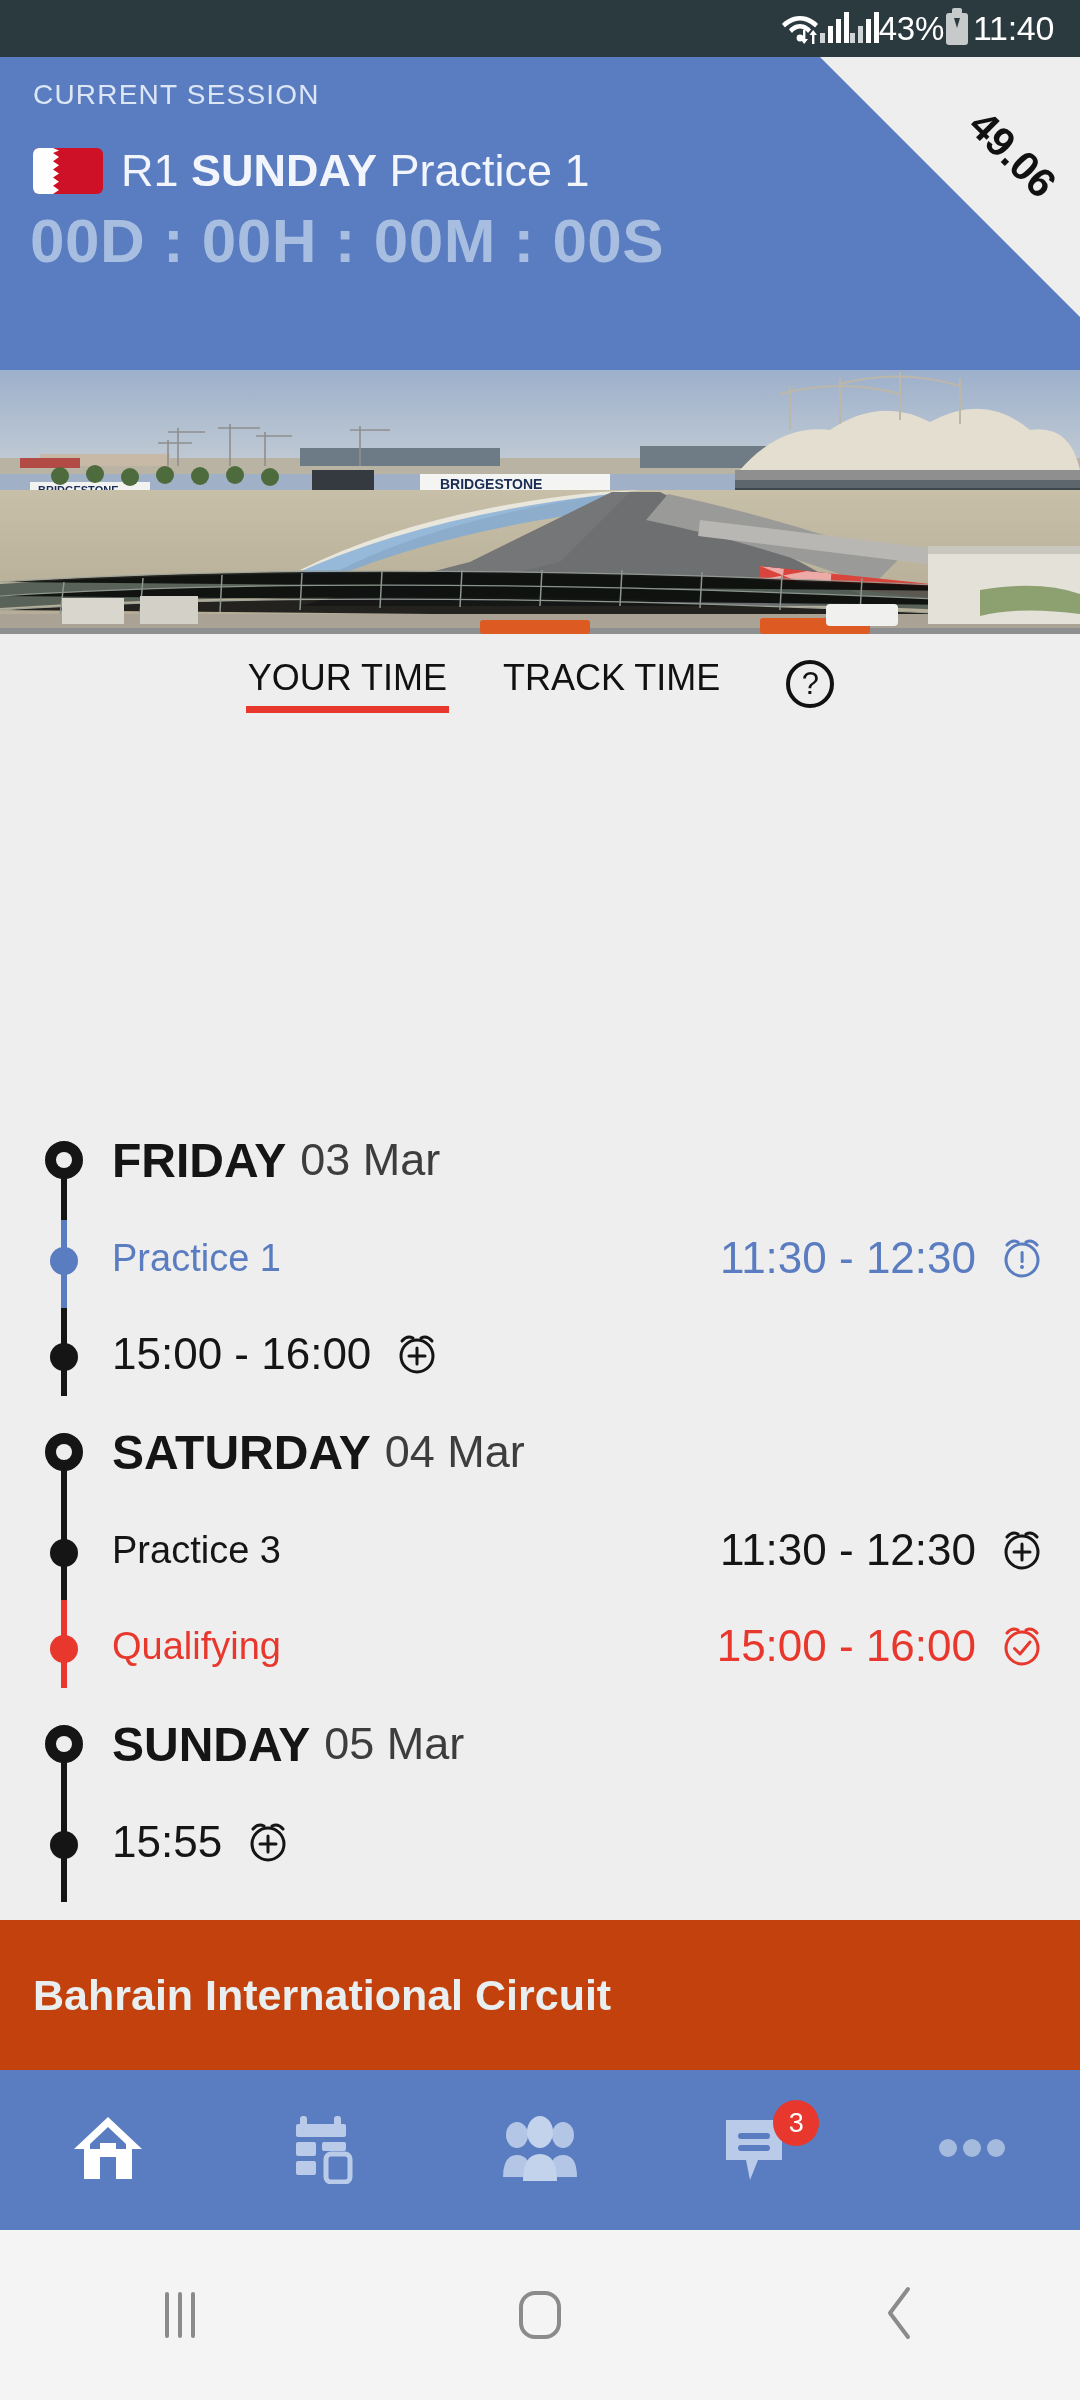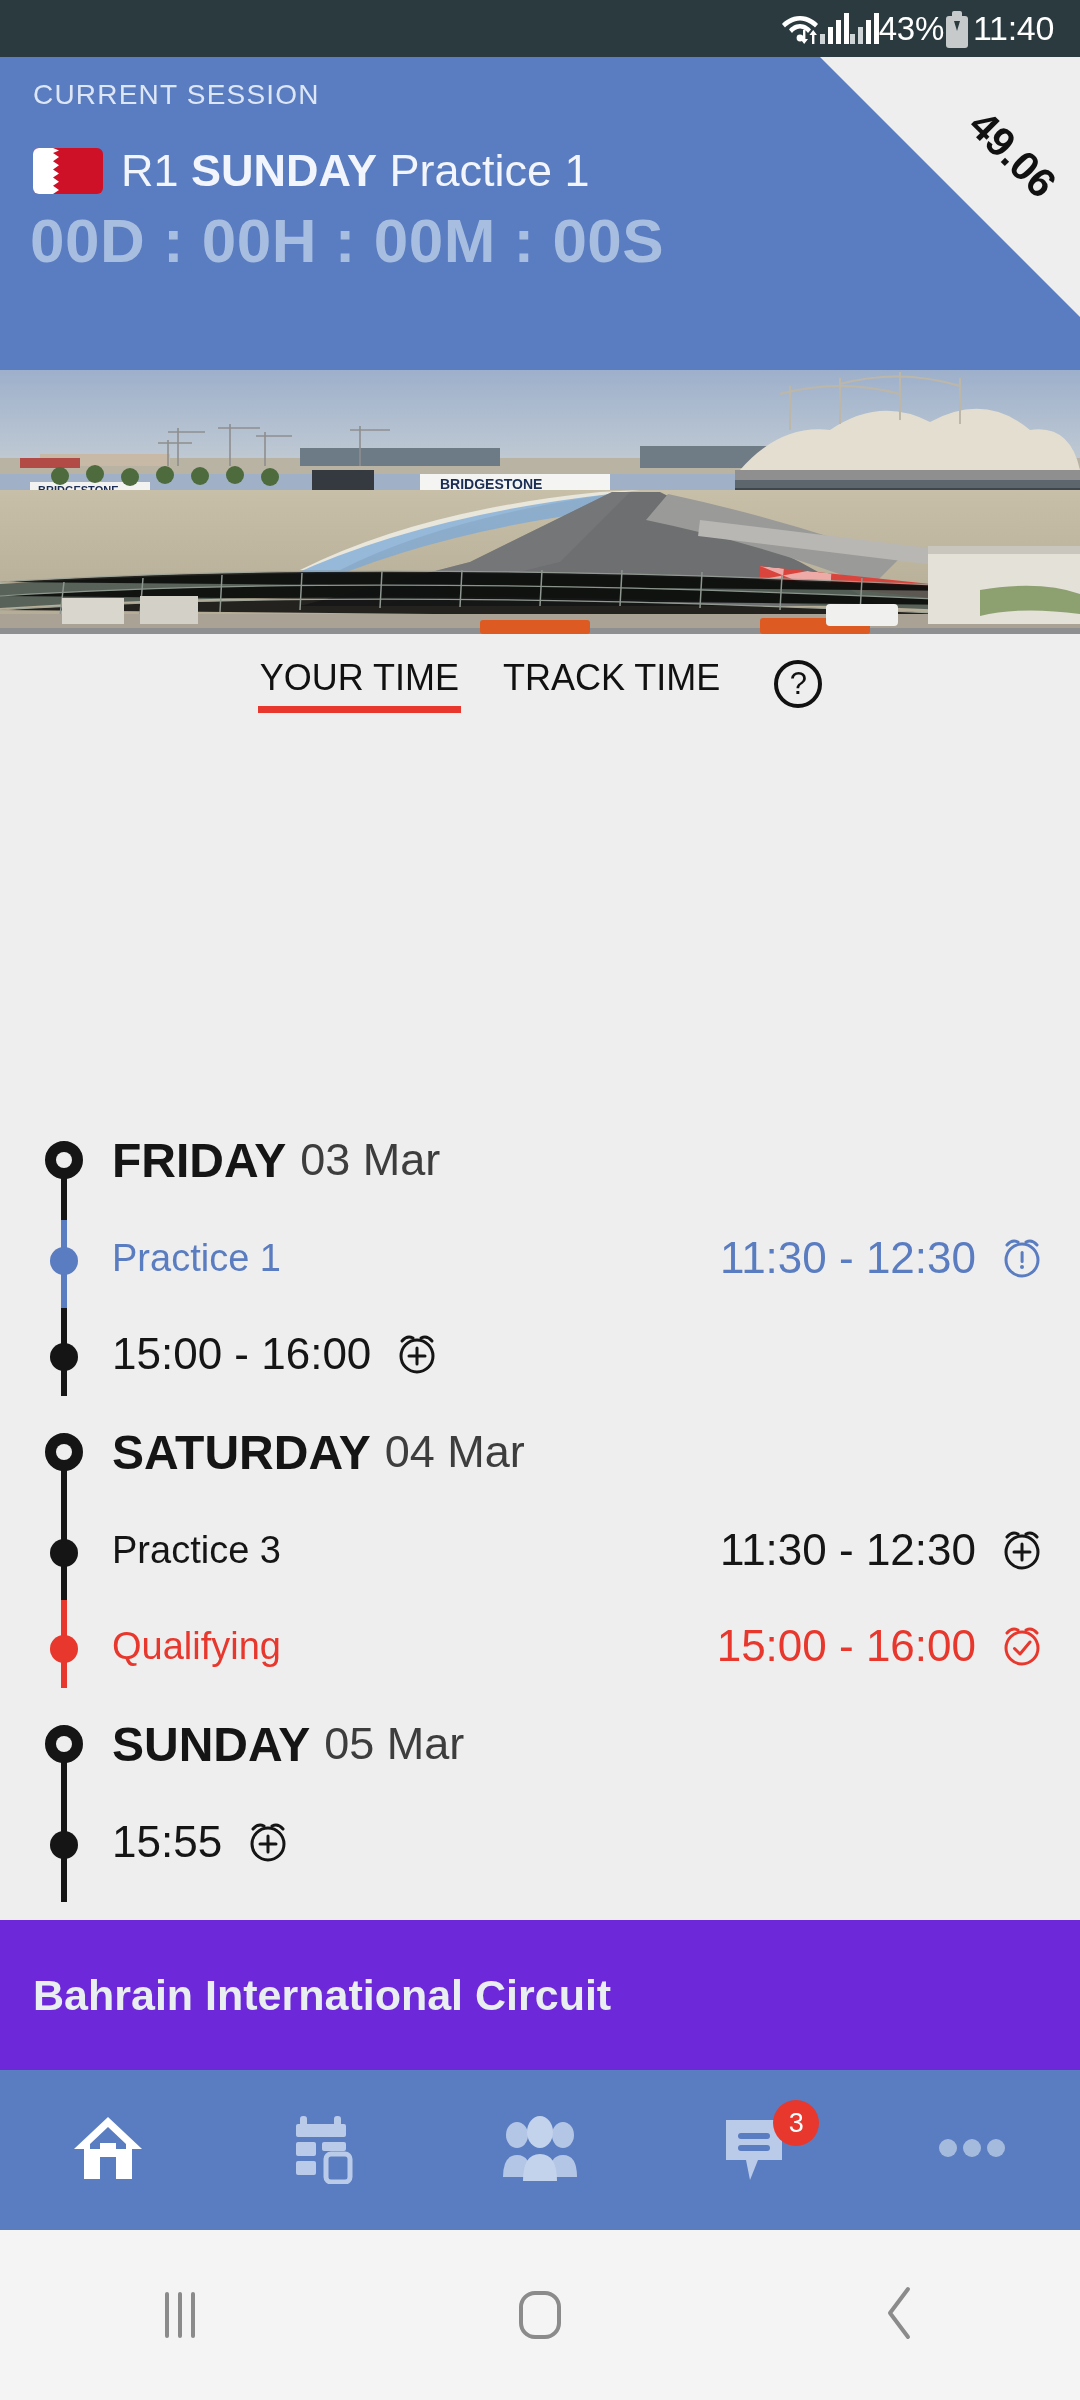--- a/index.html
+++ b/index.html
@@ -25,21 +25,21 @@
     height: 57px;
     background: #2b3a3f;
     display: flex;
     align-items: center;
     justify-content: flex-end;
     padding-right: 26px;
     box-sizing: border-box;
   }
   .sb-icons {
     display: flex;
-    align-items: flex-end;
+    align-items: center;
     gap: 0;
   }
   .sb-battery-pct {
     color: #ffffff;
     font-size: 33px;
     letter-spacing: -0.3px;
     font-family: "Liberation Sans", sans-serif;
   }
   .sb-clock {
     color: #ffffff;
@@ -164,21 +164,21 @@
   .hero svg { display:block; width:1080px; height:264px; }
 
   
   .tabs {
     position: absolute;
     top: 634px; left: 0;
     width: 1080px; height: 100px;
     display: flex;
     align-items: center;
     justify-content: center;
-    gap: 40px;
+    gap: 52px;
   }
   .tab {
     position: relative;
     font-size: 36px;
     color: #111111;
     padding: 6px 2px 18px 2px;
     white-space: nowrap;
   }
   .tab.active:after {
     content: "";
@@ -296,21 +296,21 @@
     width: 48px; height: 48px;
     flex: none;
   }
   .alarm svg { display: block; }
 
   
   .circuit-bar {
     position: absolute;
     top: 1920px; left: 0;
     width: 1080px; height: 150px;
-    background: #6d28d9;
+    background: #c2410c;
     display: flex;
     align-items: center;
     padding-left: 33px;
     box-sizing: border-box;
   }
   .circuit-name {
     color: #e9eef0;
     font-size: 43px;
     font-weight: bold;
   }

